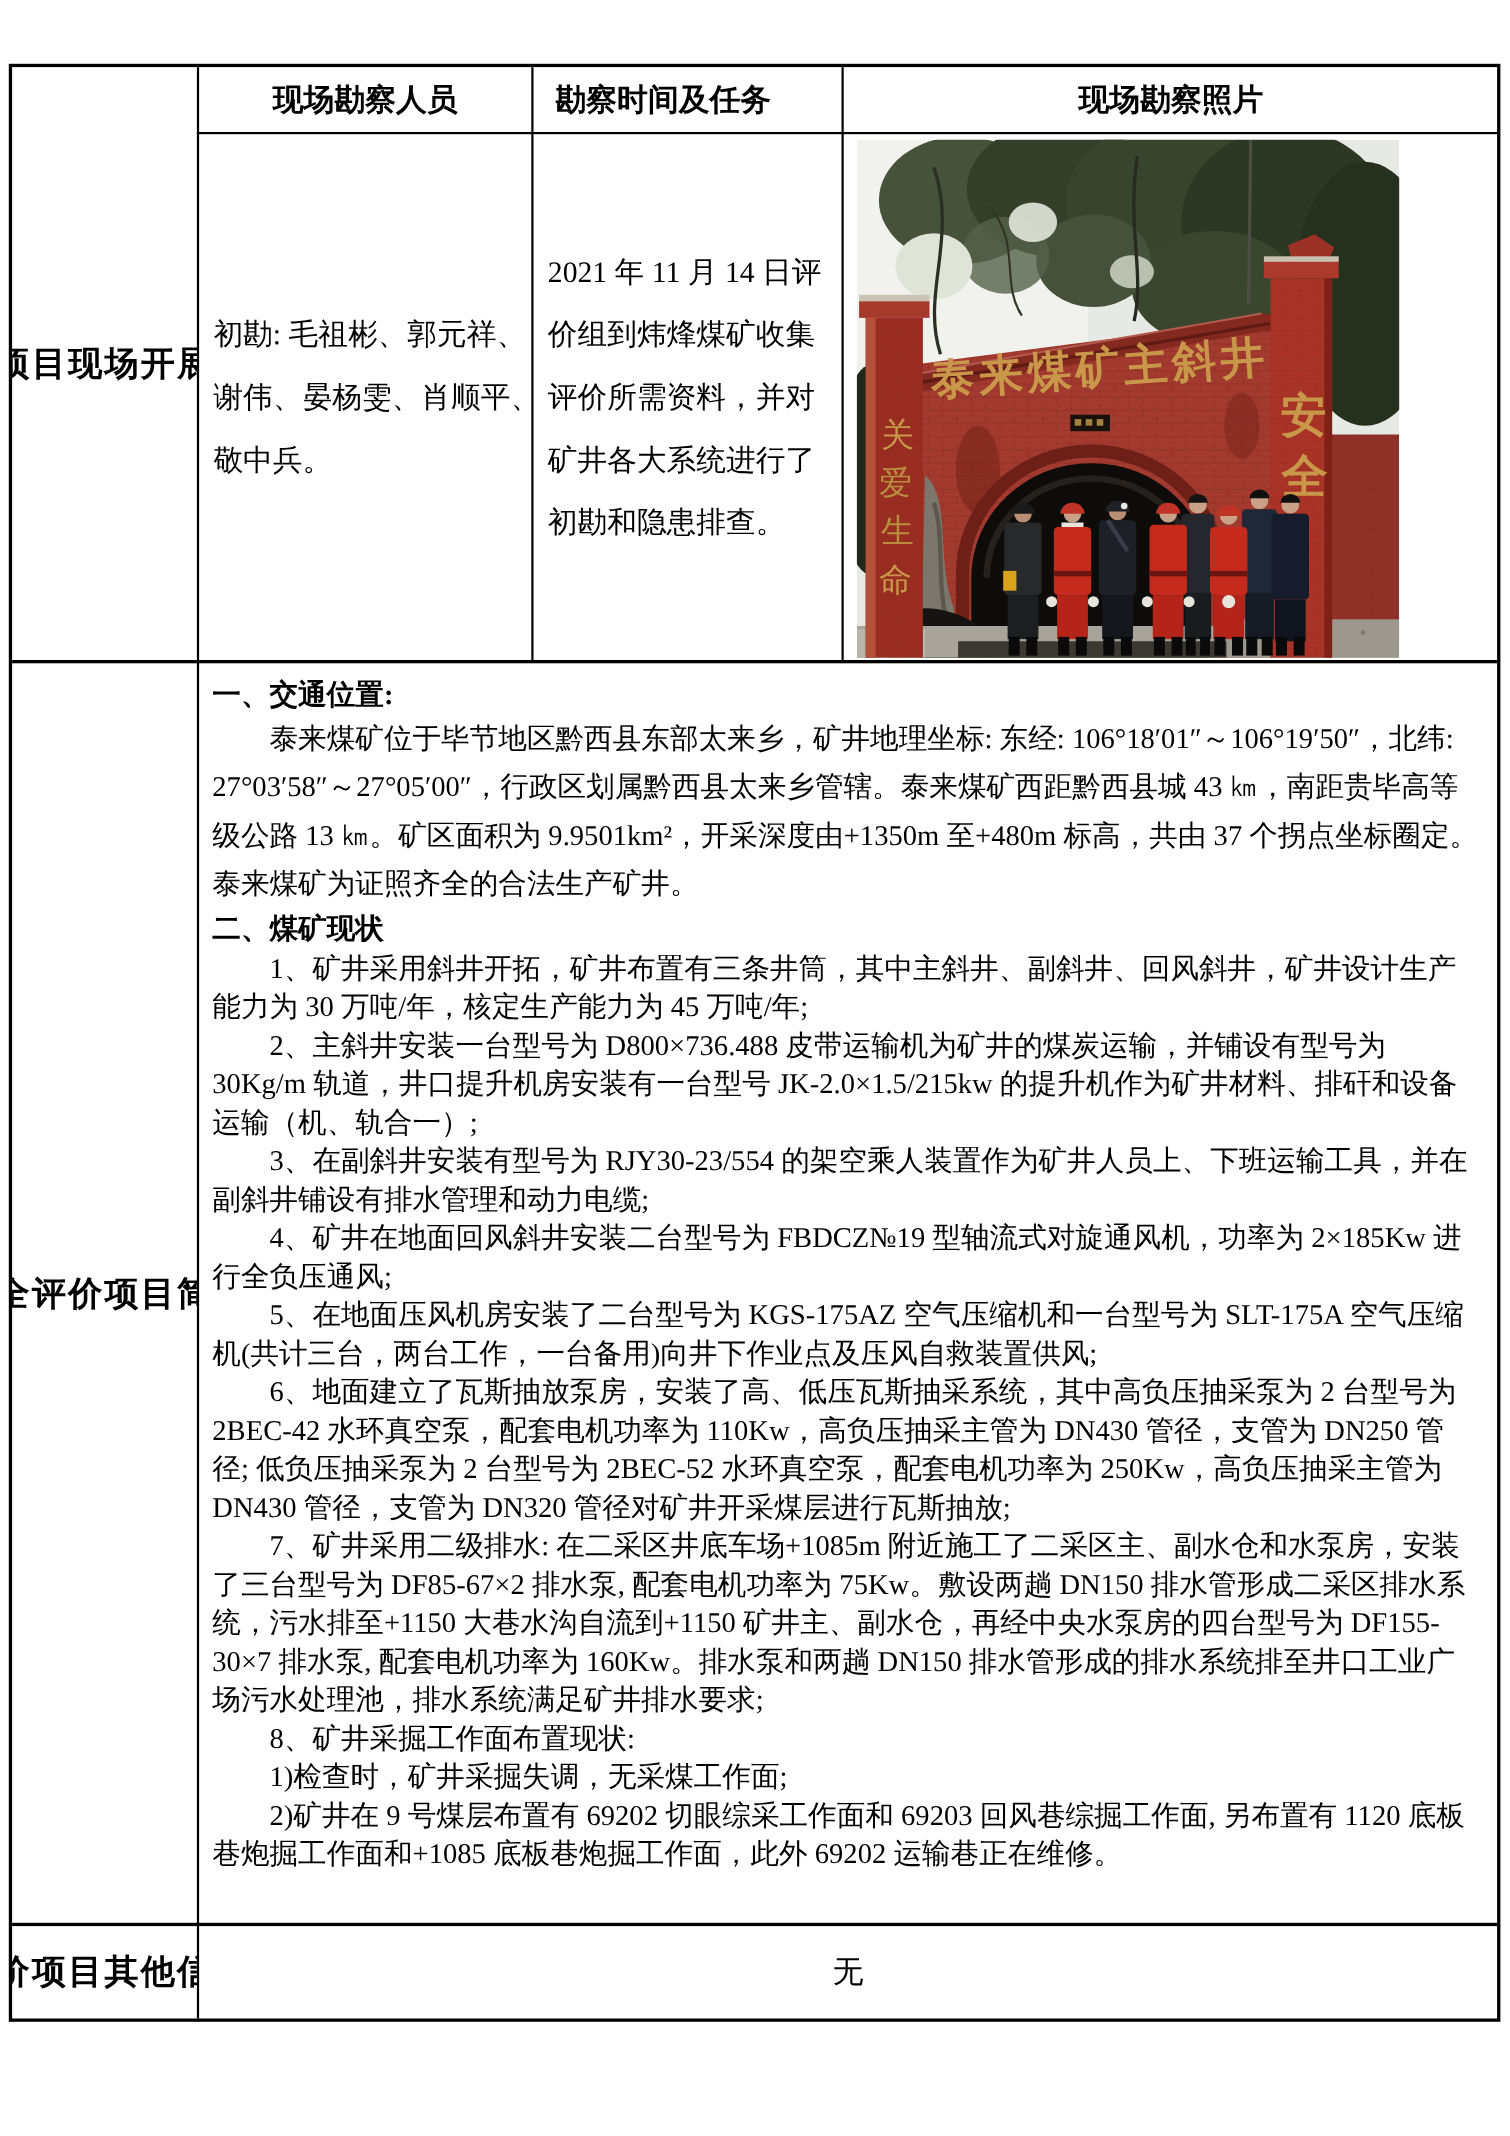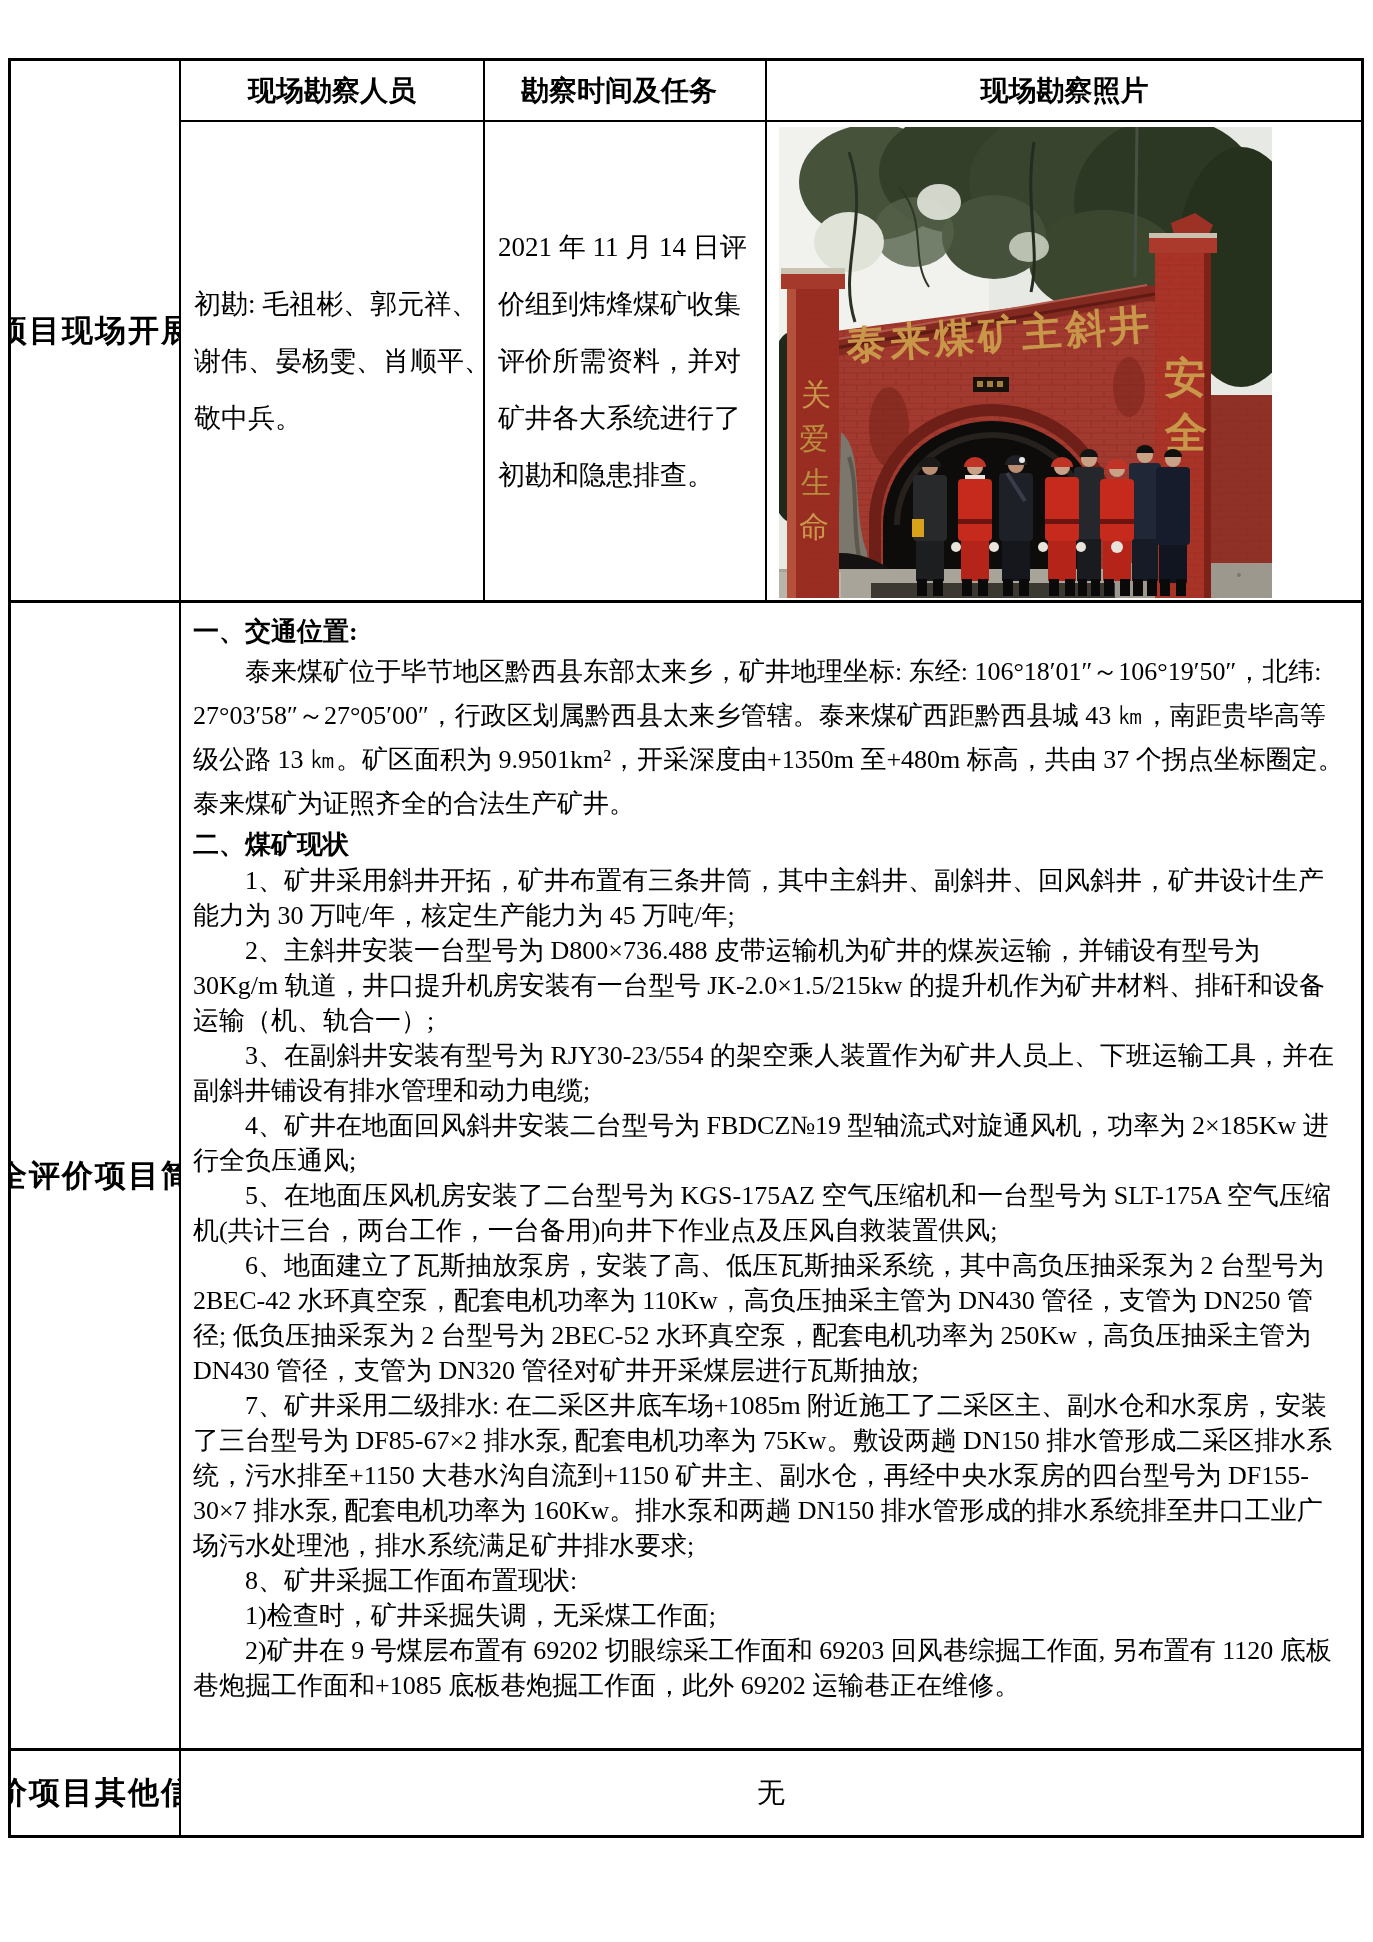--- a/index.html
+++ b/index.html
@@ -21,21 +21,21 @@
   .vline.v3 { left:754px; top:0; height:539px; }
   .hline { position:absolute; left:0; height:2px; background:#000; }
   .hline.h-header { left:168px; top:59px; width:1182px; }
   .hline.h-div1 { top:539px; width:1350px; height:3px; }
   .hline.h-div2 { top:1687px; width:1350px; height:3px; }
   .cell { position:absolute; overflow:hidden; }
   
   .col-header { top:0; height:59px; display:flex; align-items:center; justify-content:center;
     font-weight:bold; font-size:28px; }
   .ch1 { left:170px; width:302px; }
-  .ch2 { left:498px; width:220px; }
+  .ch2 { left:482px; width:220px; }
   .ch3 { left:757px; width:593px; }
   
   .label-cell { left:0; width:168px; display:flex; flex-direction:row;
     align-items:center; justify-content:center; font-weight:bold; font-size:31px; }
   .label-cell .lbl-line { line-height:52px; letter-spacing:2px; white-space:nowrap; }
   .lab1 { top:0; height:539px; }
   .lab2 { top:542px; height:1145px; }
   .lab2 .lbl-line { line-height:56px; }
   .lab3 { top:1690px; height:84px; }
   .lab3 .lbl-line { line-height:42px; }

